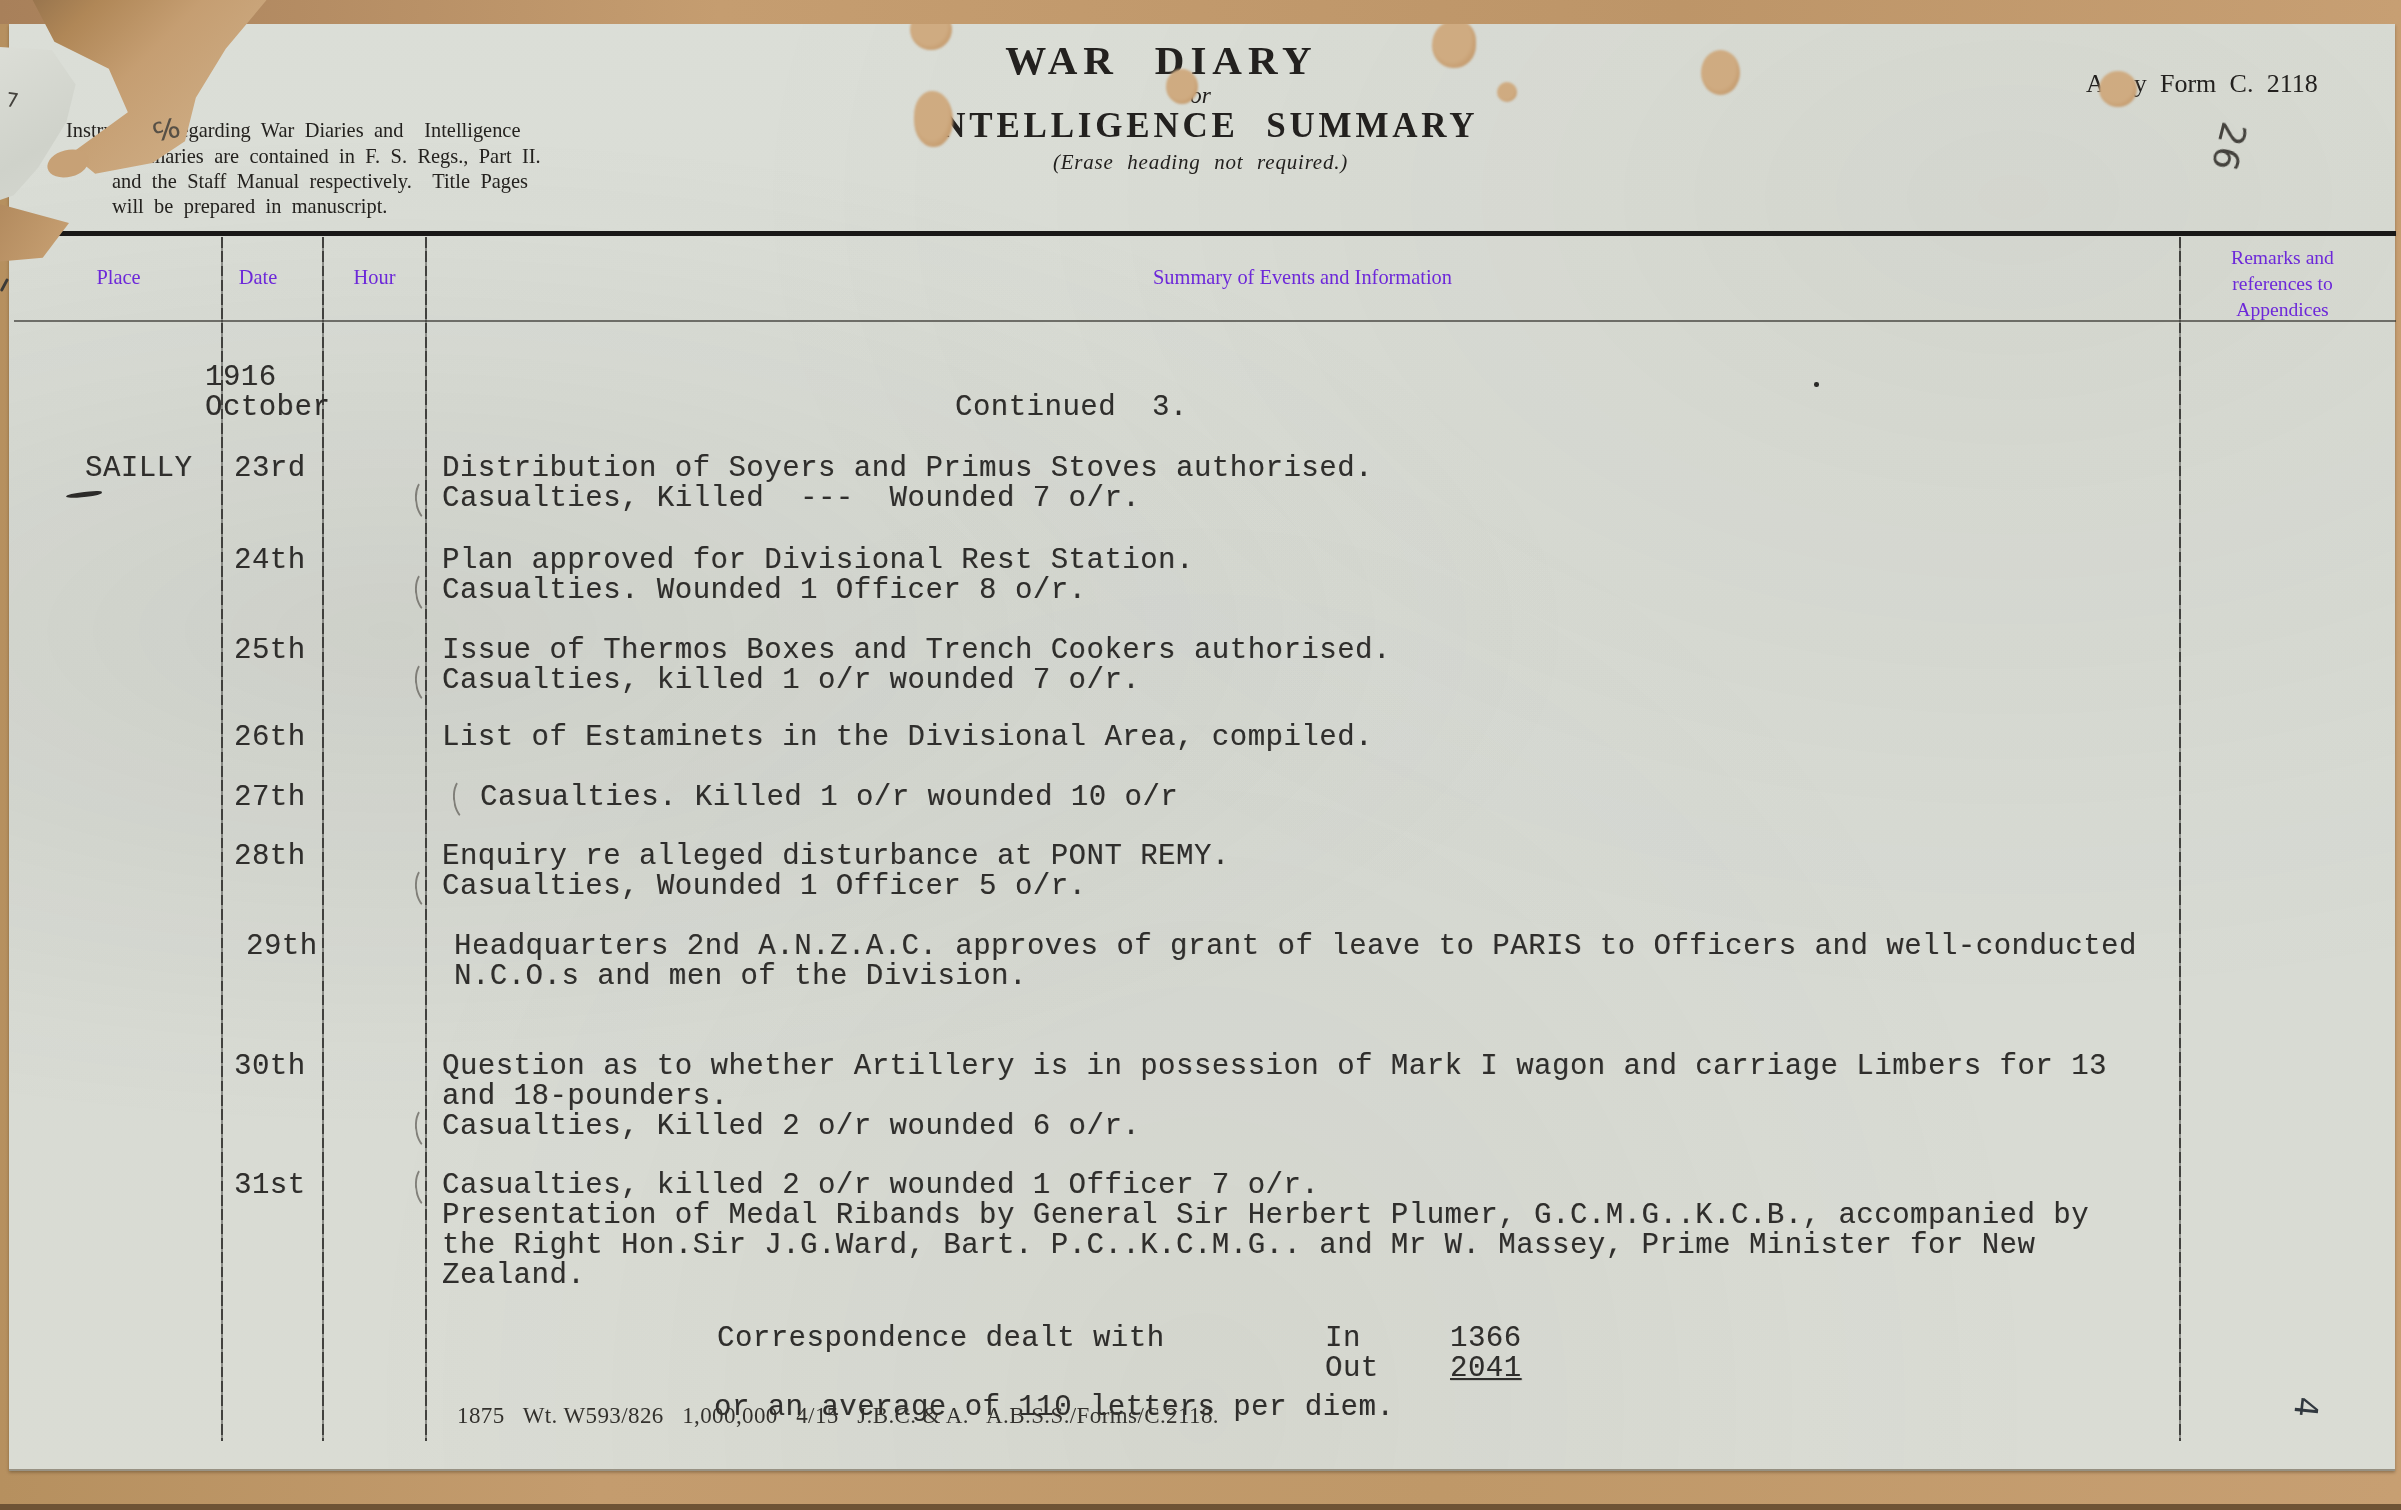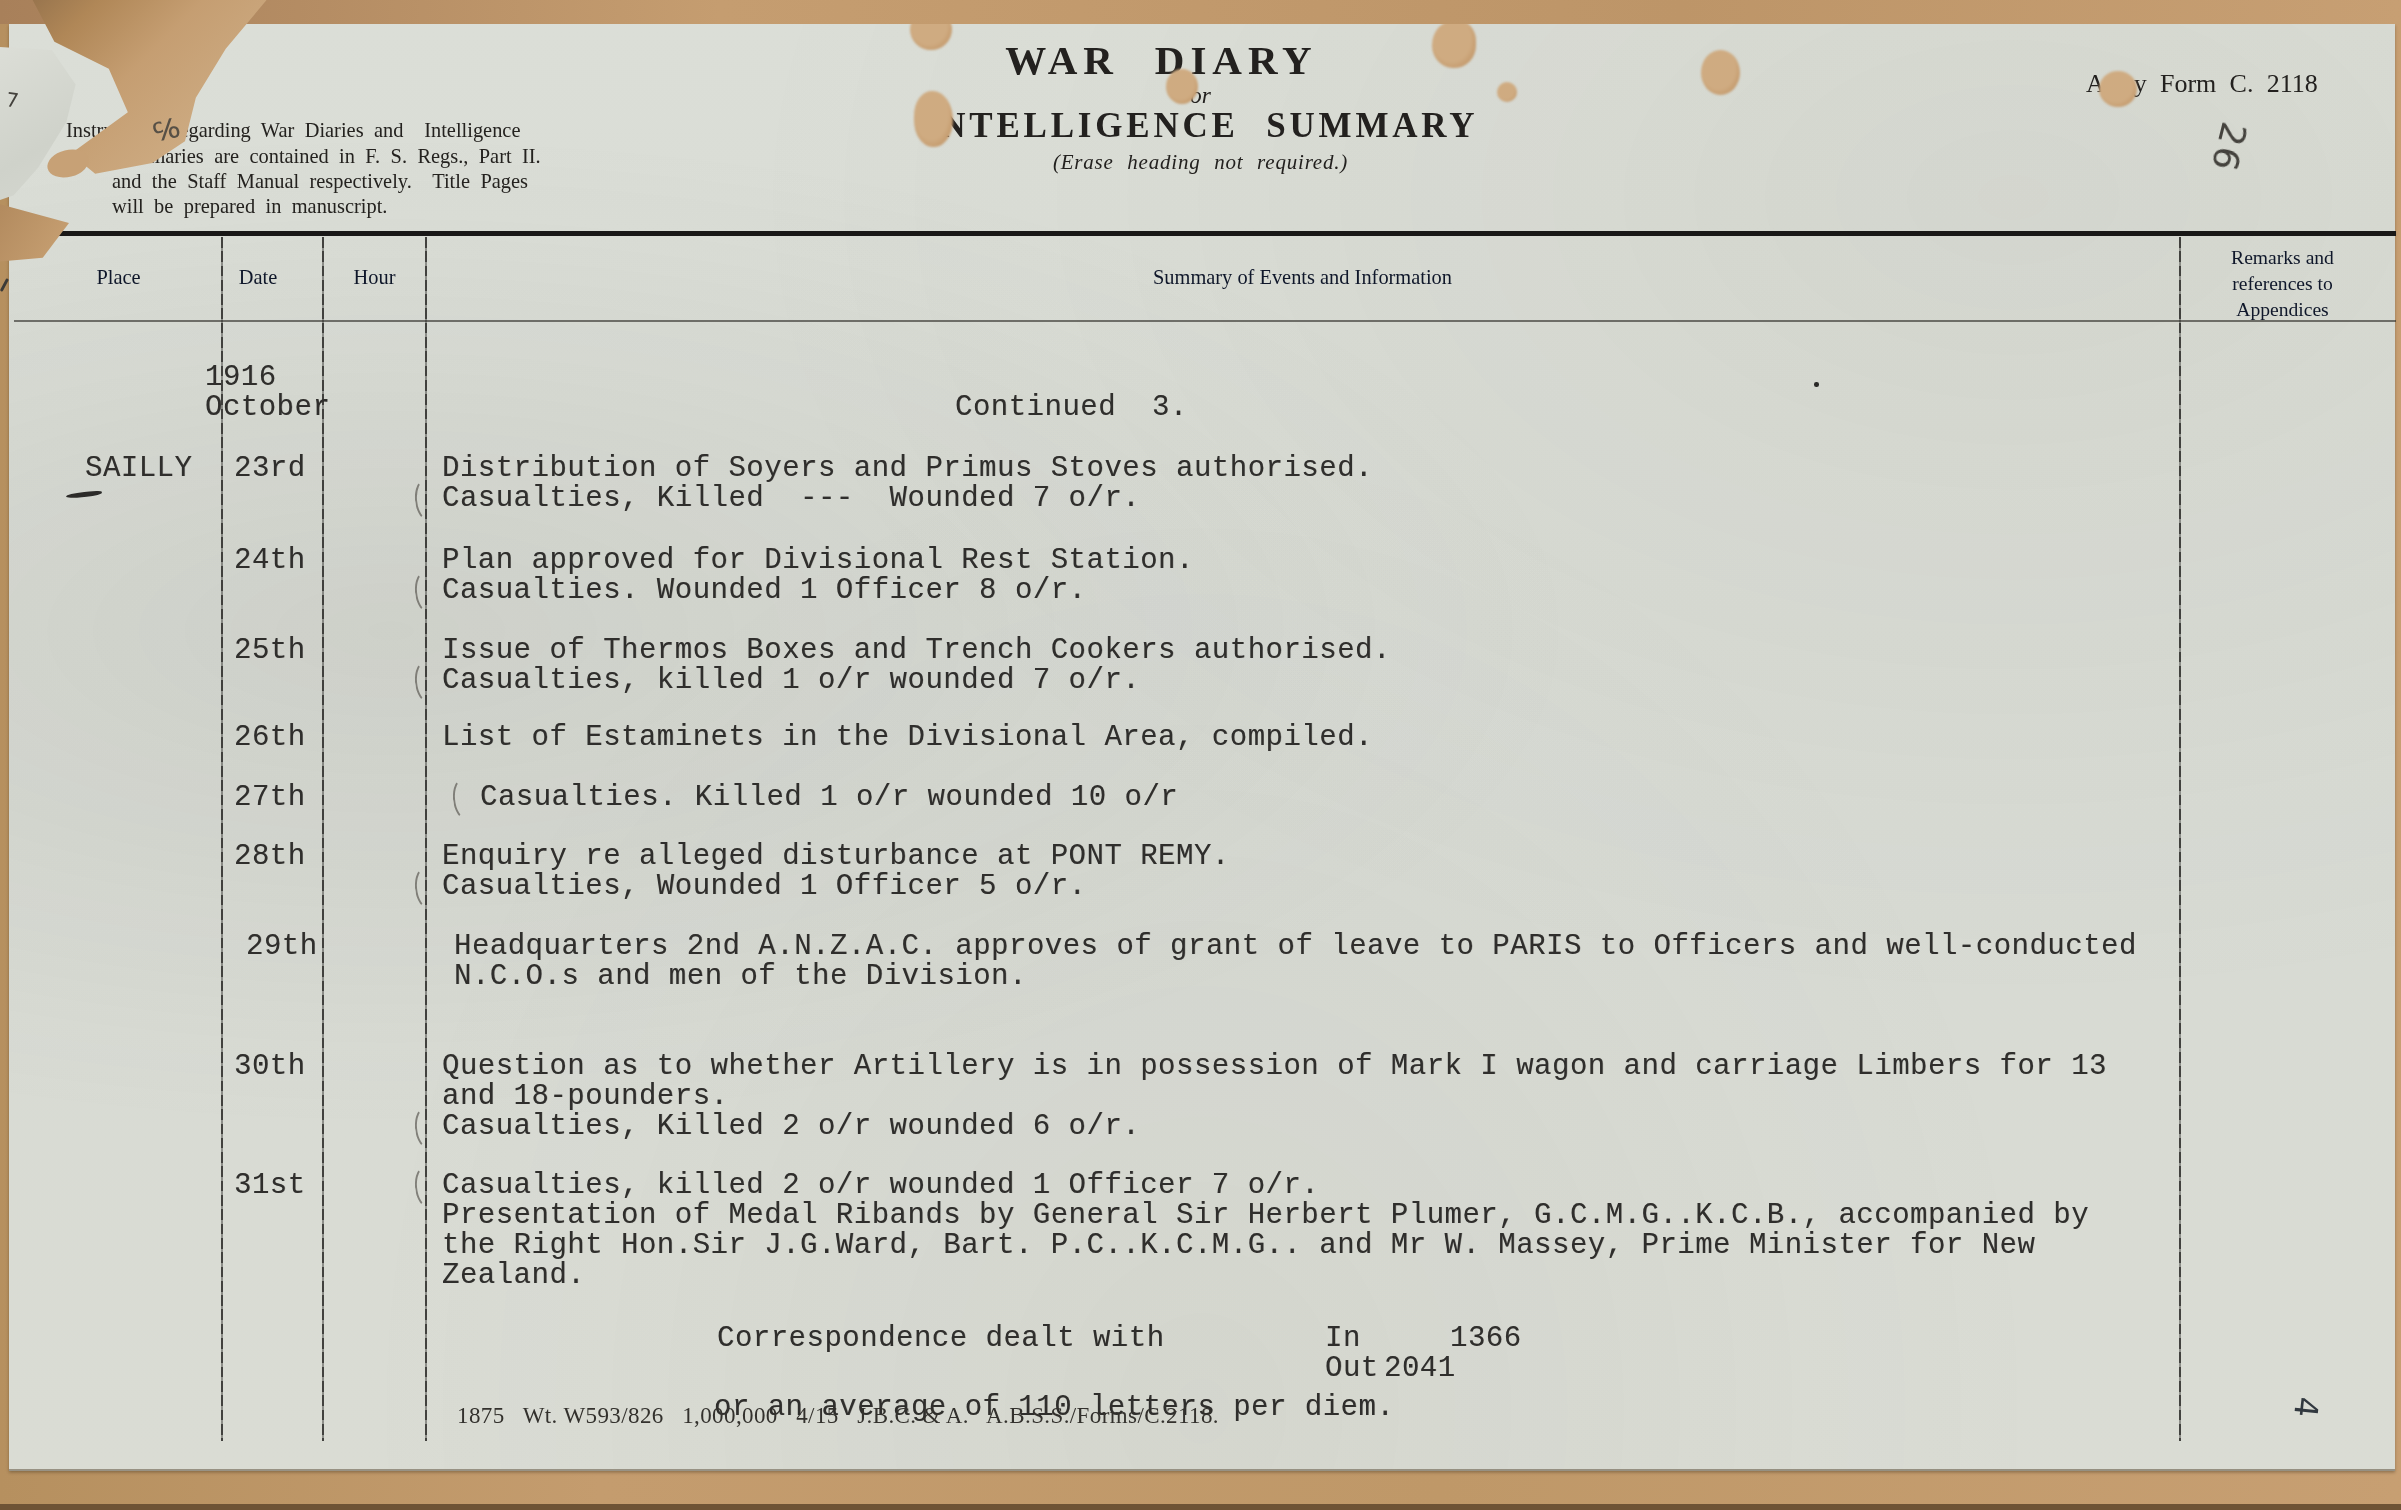--- a/index.html
+++ b/index.html
@@ -34,21 +34,21 @@
   .army-form{position:absolute;left:2086px;top:69px;font-size:26px;word-spacing:6.8px;}
   .instr{position:absolute;font-size:20.4px;word-spacing:5.3px;white-space:pre;color:#24221f;}
   .i1{left:66px;top:119px;} .i2{left:112px;top:145px;}
   .i3{left:112px;top:170px;} .i4{left:112px;top:195px;}
   
   .rule-top{position:absolute;left:13.6px;top:231px;width:2382px;height:5.3px;background:#191817;}
   .rule-head{position:absolute;left:13.6px;top:320px;width:2382px;height:1.5px;background:rgba(40,38,34,.6);}
   .vline{position:absolute;top:237px;height:1204px;width:1.5px;
     background:repeating-linear-gradient(to bottom,rgba(28,27,25,.8) 0 10.6px,rgba(28,27,25,.4) 10.6px 14.3px);}
   .v1{left:221px;} .v2{left:322px;} .v3{left:425px;} .v4{left:2179px;}
-  .col-head{position:absolute;top:266px;text-align:center;font-size:20.4px;color:#0f172a;}
+  .col-head{position:absolute;top:266px;text-align:center;font-size:20.4px;color:#6d28d9;}
   .ch-place{left:15px;width:207px;} .ch-date{left:216px;width:84px;}
   .ch-hour{left:323px;width:103px;} .ch-summary{left:426px;width:1753px;}
   .ch-remarks{left:2207px;top:245px;width:151px;font-size:19.6px;line-height:26px;text-align:center;}
   
   .typed{font-family:"Liberation Mono","DejaVu Sans Mono",monospace;
     font-size:29px;letter-spacing:0.5px;color:#2f2e2c;white-space:pre;
     text-shadow:0.4px 0.4px 0.5px rgba(45,44,40,.35);}
   .abs{position:absolute;}
   .year{left:205px;top:361px;} .month{left:205px;top:391px;}
   .continued{left:955px;top:391px;}
@@ -57,21 +57,21 @@
   .e5{top:840px;} .e6{top:930px;margin-left:12px;} .e7{top:1050px;} .e8{top:1169px;}
   .place{position:absolute;left:85px;top:0;}
   .date{position:absolute;left:234px;top:0;}
   .lines{margin-left:442px;}
   .ln{height:30px;position:relative;}
   .paren-mark{position:absolute;left:-27px;top:-4.5px;width:21px;height:39px;
     border:2.3px solid transparent;border-left:2.3px solid rgba(92,90,84,.7);
     border-radius:50%;transform:rotate(-5deg);}
   .corr-label{left:717px;top:1322px;} .corr-in-l{left:1325px;top:1322px;}
   .corr-in-v{left:1450px;top:1322px;} .corr-out-l{left:1325px;top:1352px;}
-  .corr-out-v{left:1384px;top:1352px;}
+  .corr-out-v{left:1450px;top:1352px;text-decoration:underline;}
   .avg-note{left:714px;top:1391px;}
   .imprint{position:absolute;left:457px;top:1403px;font-size:23px;letter-spacing:0.4px;
     white-space:pre;color:#33312d;}
   
   .stain{position:absolute;border-radius:50%;
     background:radial-gradient(ellipse at 45% 40%,#cfab81 0 55%,#c19668 80%,rgba(190,148,102,.25) 100%);
     filter:blur(0.8px);}
   .s1{left:910px;top:9px;width:42px;height:41px;}
   .s2{left:914px;top:91px;width:39px;height:56px;border-radius:46% 54% 50% 50%;}
   .s3{left:1166px;top:69px;width:32px;height:35px;}

